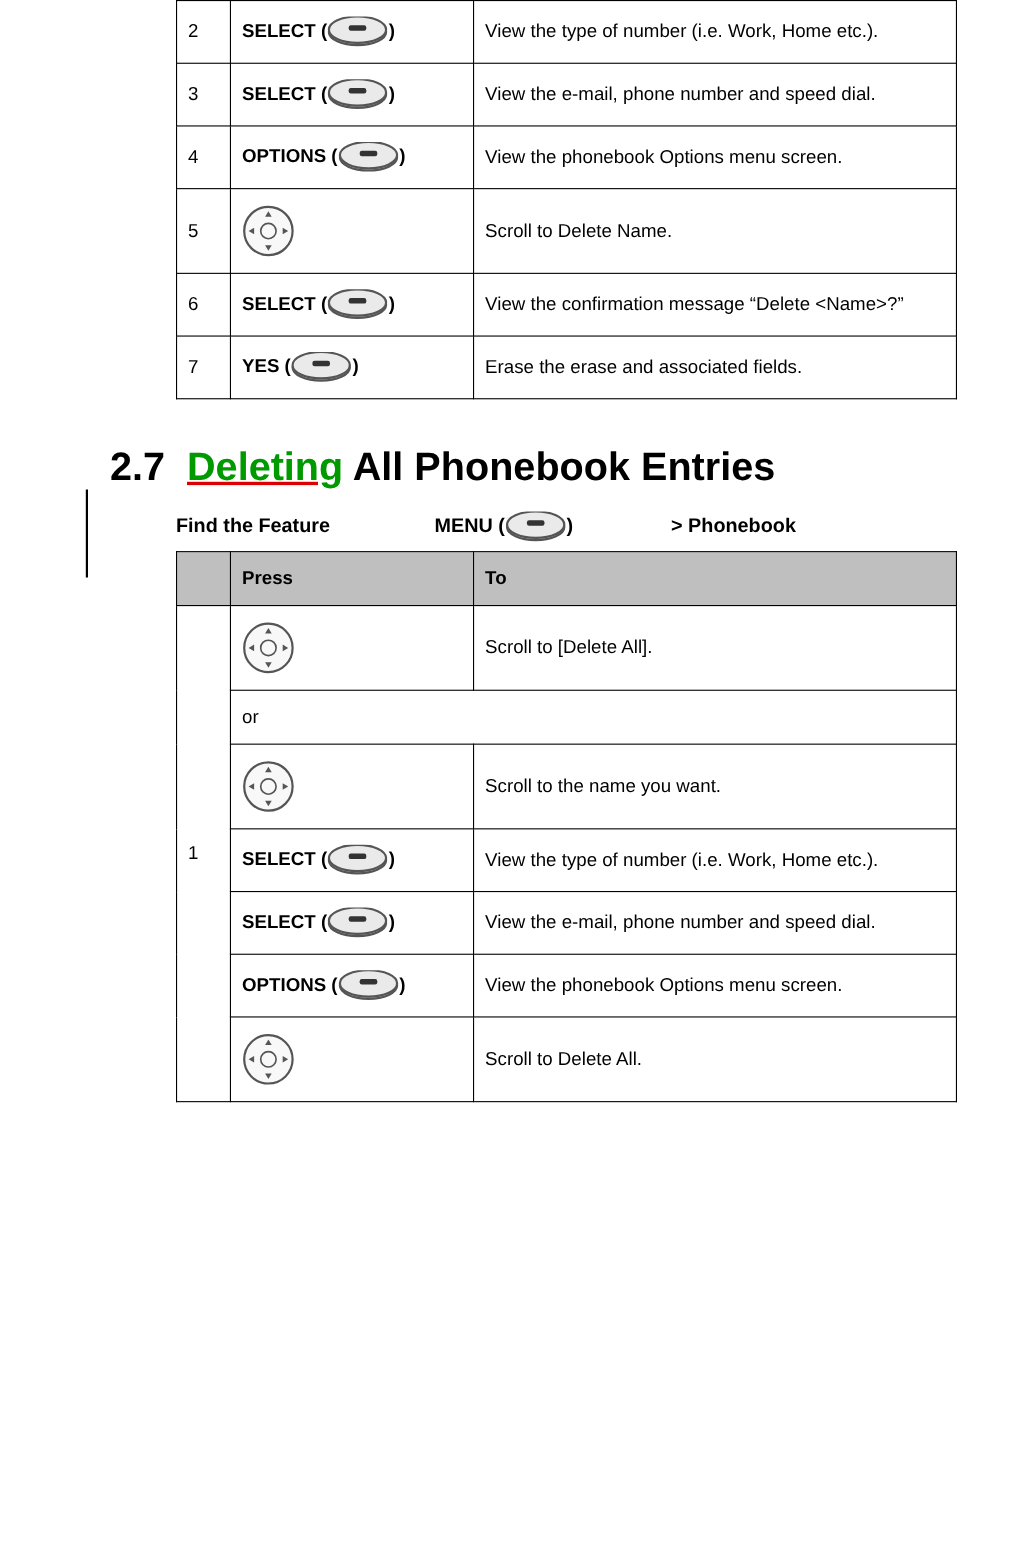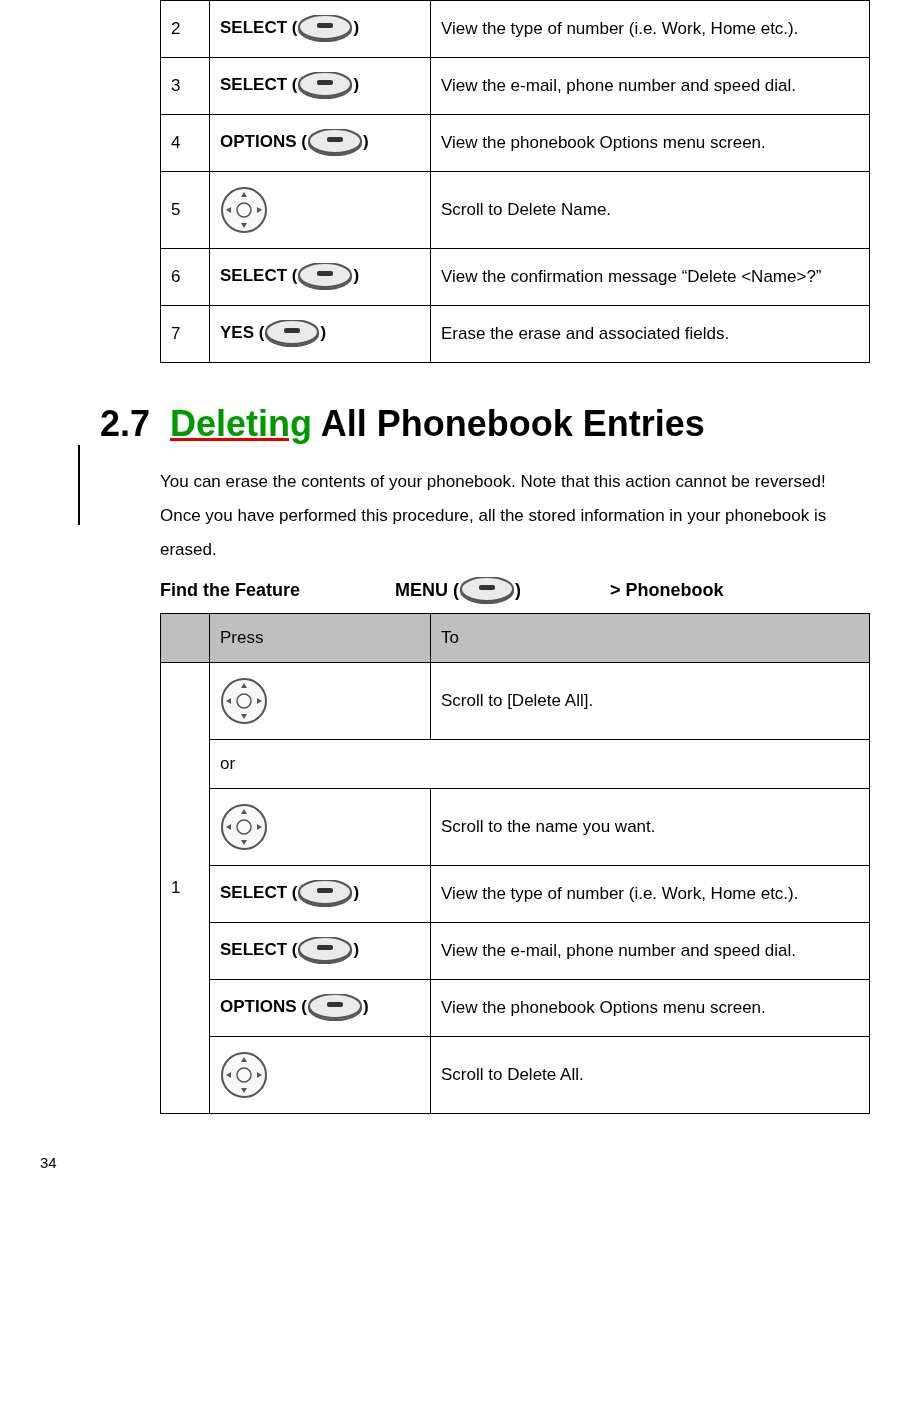--- a/index.html
+++ b/index.html
@@ -21,21 +21,21 @@
   }
   table.steps td, table.steps th {
     border: 1px solid #000;
     padding: 14px 10px;
     vertical-align: middle;
     font-size: 17px;
     text-align: left;
   }
   table.steps th {
     background: #bfbfbf;
-    font-weight: normal;
+    font-weight: bold;
   }
   .col-num {
     width: 28px;
     text-align: center;
     vertical-align: top;
     padding-top: 16px;
   }
   .col-press {
     width: 200px;
     font-weight: bold;
@@ -175,21 +175,20 @@
           <td class="col-to to-cell"><span>Erase the erase and associated fields.</span></td>
         </tr>
       </tbody>
   </table>
 
   <h2 class="section">
     <span class="section-num">2.7</span>
     <span class="deleting">Deleting</span><span> All Phonebook Entries</span>
   </h2>
 
-  <p class="body">You can erase the contents of your phonebook. Note that this action cannot be reversed! Once you have performed this procedure, all the stored information in your phonebook is erased.</p>
 
 
   <div class="find-feature">
     <span class="ff-label">Find the Feature</span>
     <span class="ff-menu">
       <span>MENU</span>
       (<svg class="softkey" width="56" height="28">
           <use href="#softkey-icon"></use>
         </svg>)
     </span>
@@ -241,14 +240,13 @@
         </tr>
         <tr>
           <td class="col-press press-cell"><svg class="nav-icon" width="48" height="48">
               <use href="#nav-icon"></use>
             </svg></td>
           <td class="col-to to-cell"><span>Scroll to </span><span class="b">Delete All</span><span>.</span></td>
         </tr>
       </tbody>
   </table>
 
-  <div class="page-num">34</div>
 </div>
 
 </body></html>

